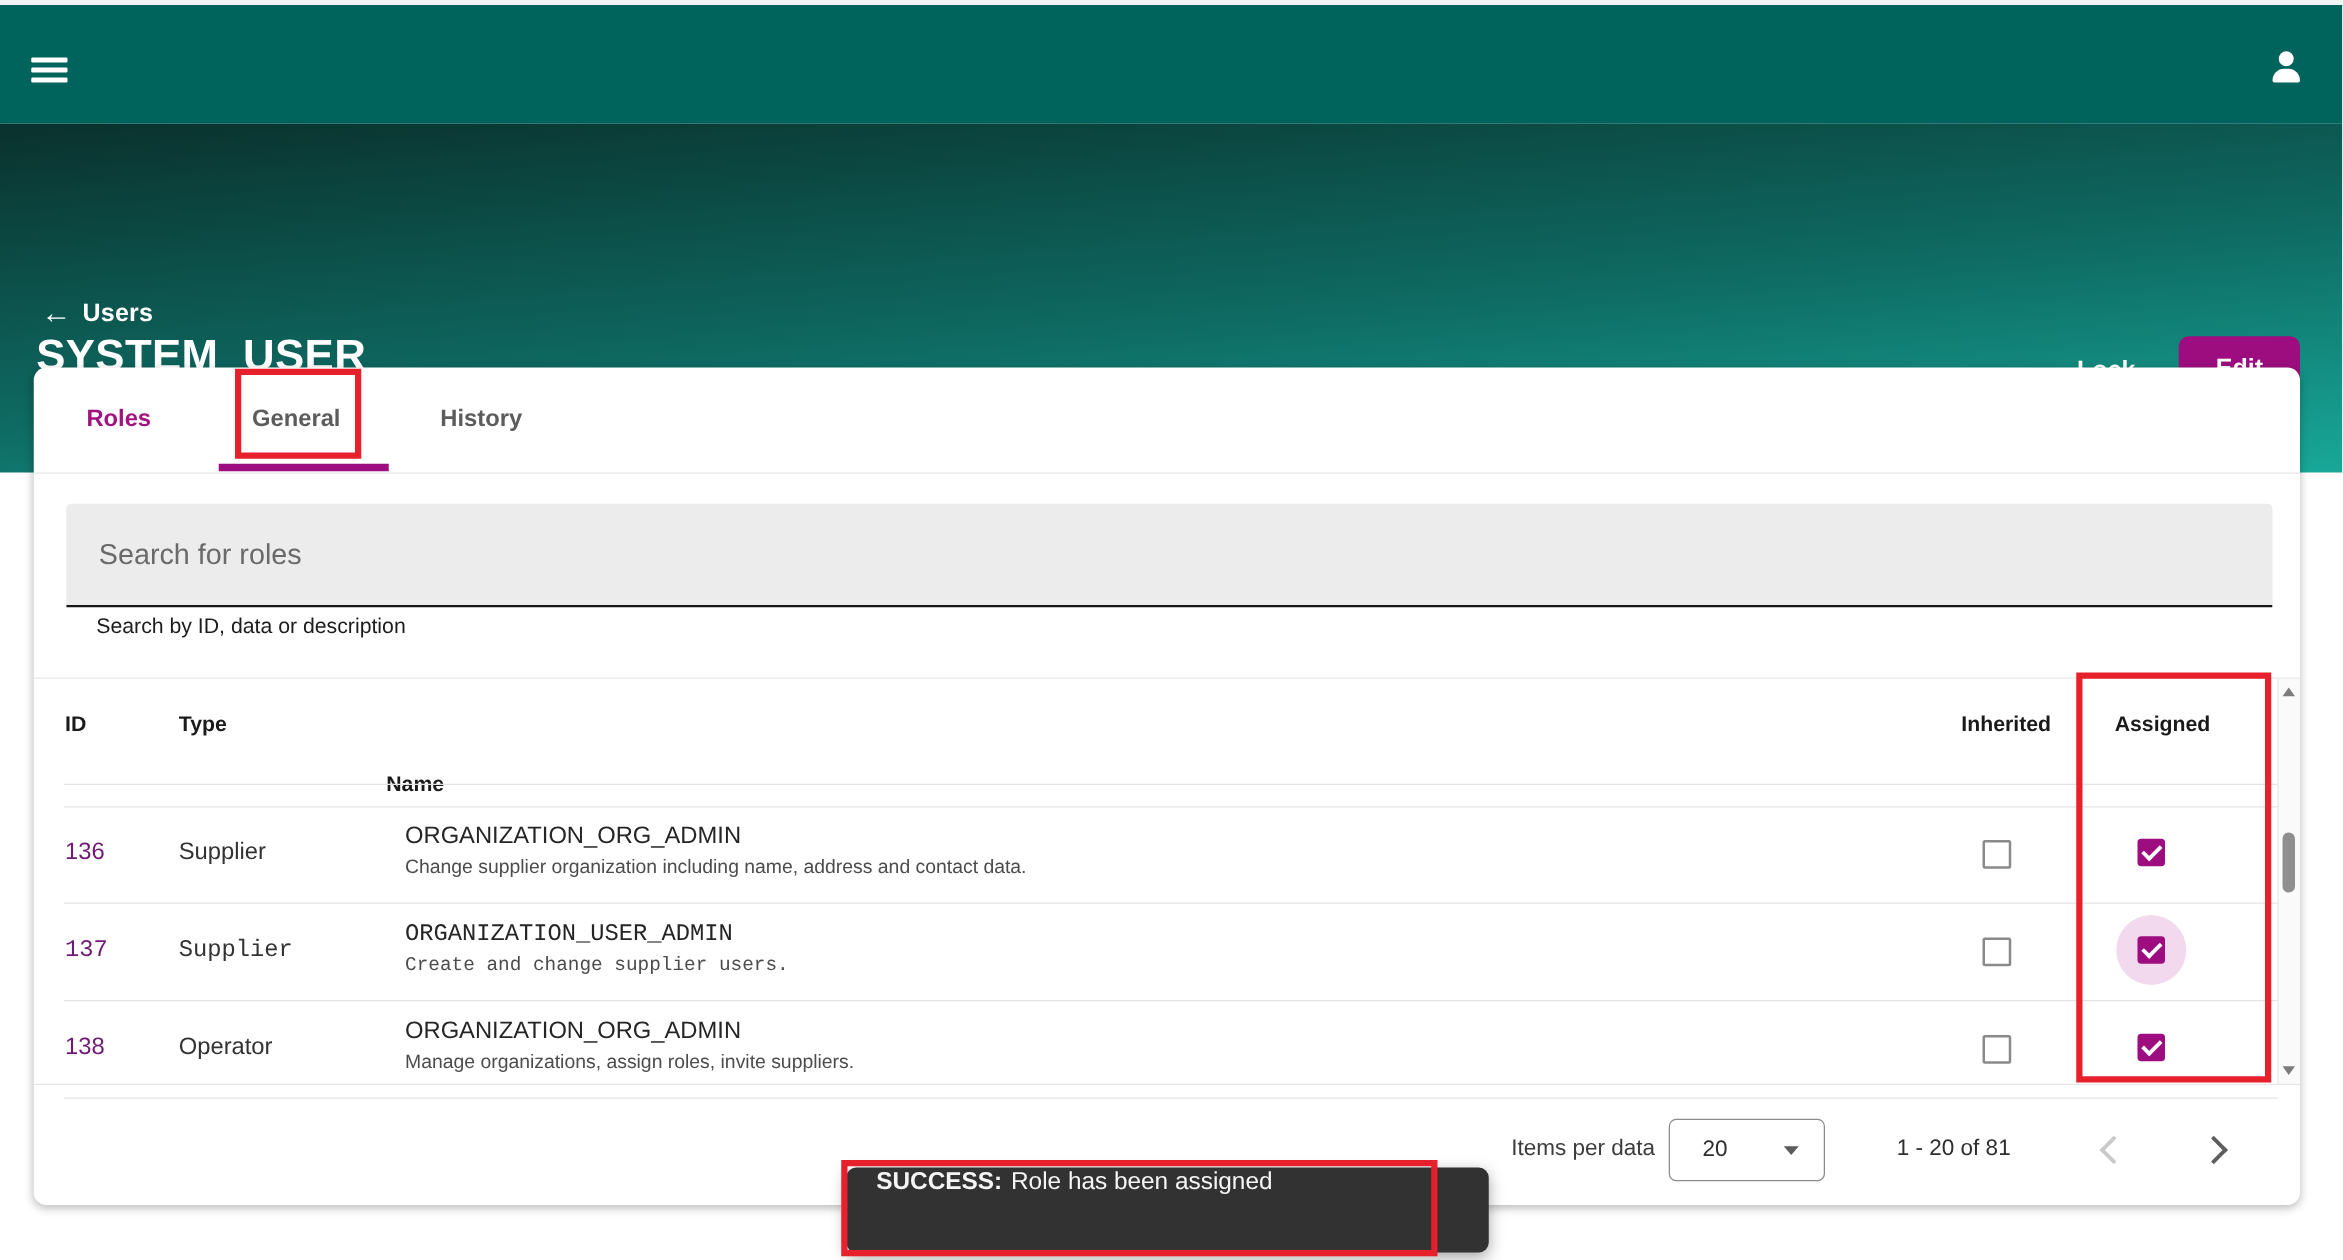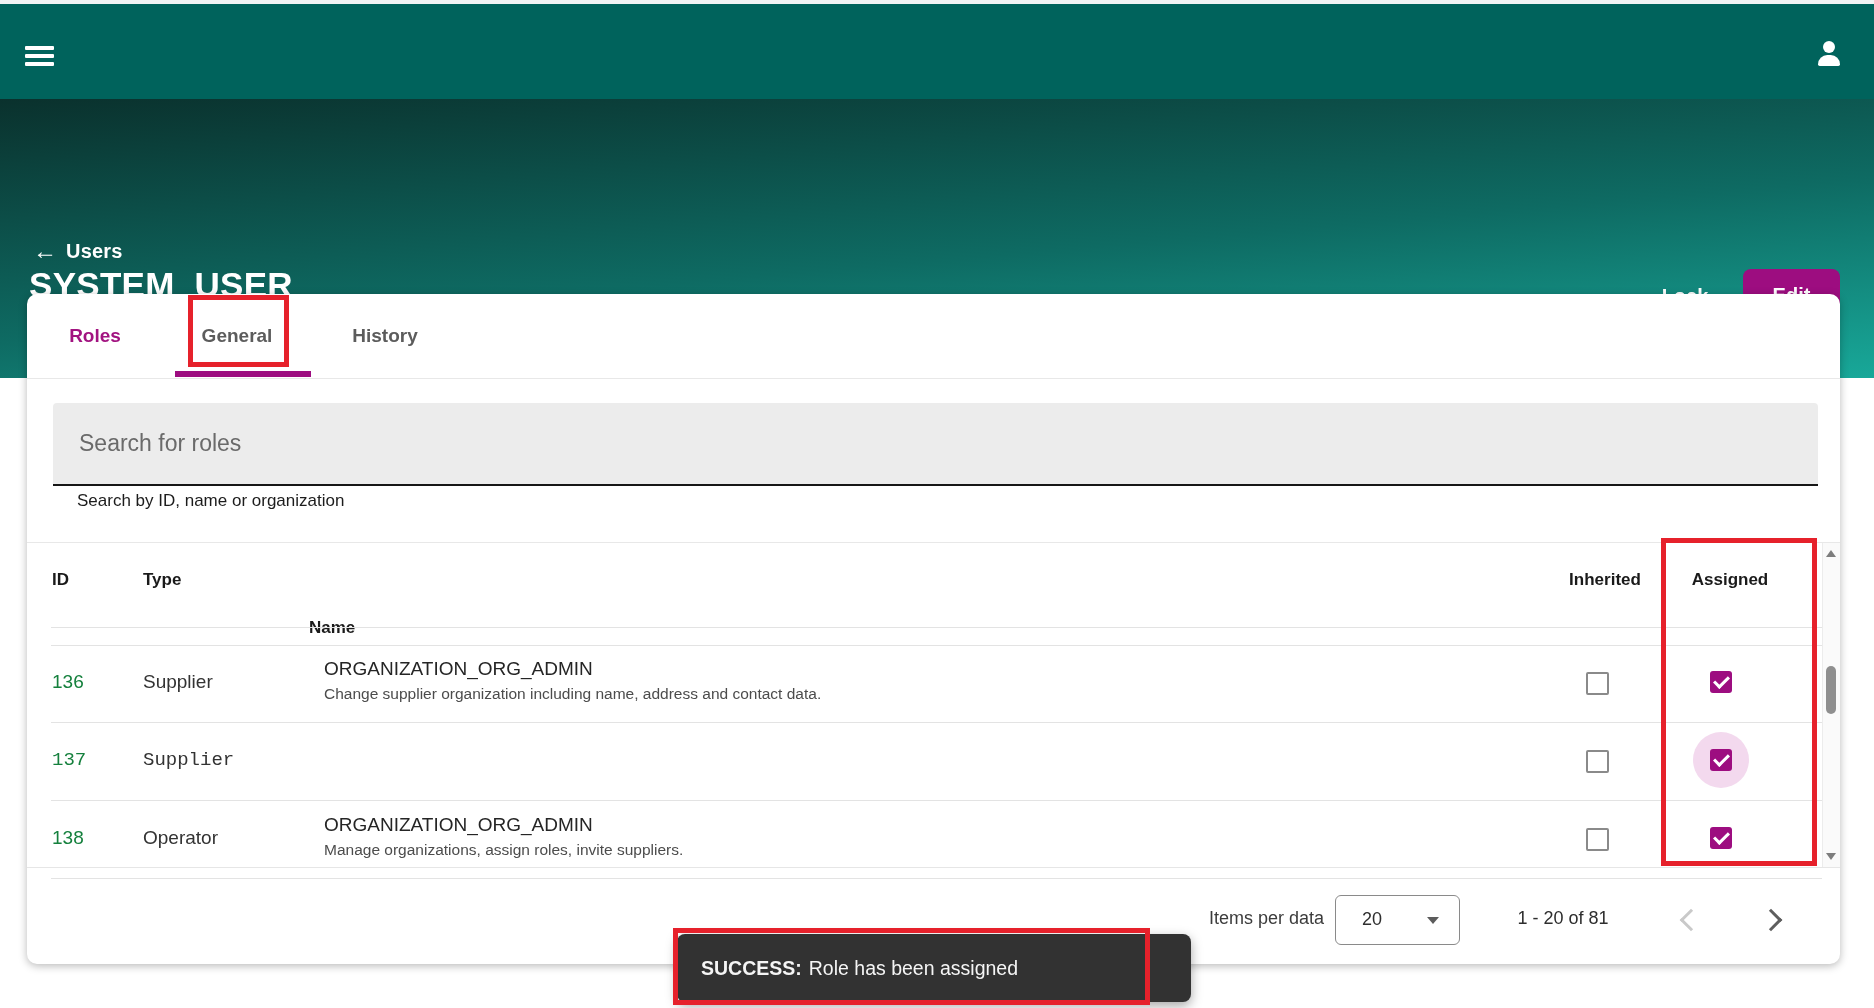--- a/index.html
+++ b/index.html
@@ -48,21 +48,21 @@
   .th.name{left:282px;margin-top:48px;}
   .th.inherited{left:1528px;width:100px;text-align:center;}
   .th.assigned{left:1653px;width:100px;text-align:center;}
   .head-sep{position:absolute;left:24px;top:333px;width:1771px;height:1px;background:#e3e3e3;}
   .partial-sep{position:absolute;left:24px;top:351px;width:1771px;height:1px;background:#e3e3e3;}
   .row{position:absolute;left:0;width:1795px;height:78px;}
   .row.r0{top:351px;}
   .row.r1{top:429px;font-family:Liberation Mono, monospace;}
   .row.r2{top:507px;}
   .row .rsep{position:absolute;left:24px;bottom:0;width:1771px;height:1px;background:#e3e3e3;}
-  .cell-id{position:absolute;left:25px;top:26px;font-size:19px;color:#15803d;}
+  .cell-id{position:absolute;left:25px;top:26px;font-size:19px;color:#701a75;}
   .cell-type{position:absolute;left:116px;top:26px;font-size:19px;color:#333333;}
   .cell-name{position:absolute;left:297px;top:13px;}
   .role-name{font-size:19px;color:#252525;margin-bottom:5px;}
   .role-desc{font-size:15.5px;color:#4c4c4c;}
   .cb-unchecked{position:absolute;left:1559px;top:27px;width:19px;height:19px;border:2.5px solid #8a8a8a;border-radius:2px;background:#ffffff;cursor:pointer;}
   .cb-checked{position:absolute;left:1683px;top:26px;width:22px;height:22px;border-radius:3px;background:#9d0d80;cursor:pointer;}
   .cb-checked .mark{position:absolute;left:4px;top:5px;width:12px;height:6px;border-left:3px solid #ffffff;border-bottom:3px solid #ffffff;transform:rotate(-45deg);}
   .ripple{position:absolute;left:1666px;top:9px;width:56px;height:56px;border-radius:50%;background:#f3d9ee;}
   
   .vscroll{position:absolute;left:1795px;top:249px;width:17px;height:324px;background:#fafafa;border-left:1px solid #ececec;}
@@ -73,21 +73,21 @@
   .pag-sep{position:absolute;left:0;top:573px;width:100%;height:1px;background:#e6e6e6;}
   .pag-label{position:absolute;left:1140px;top:614px;width:157px;text-align:right;font-size:18px;color:#3c3c3c;}
   .page-size{position:absolute;left:1308px;top:601px;width:125px;height:50px;border:1.5px solid #8a8a8a;border-radius:6px;box-sizing:border-box;cursor:pointer;background:#ffffff;}
   .page-size .val{position:absolute;left:26px;top:13px;font-size:18px;color:#2e2e2e;}
   .page-size .dd{position:absolute;right:20px;top:21px;width:0;height:0;border-left:6px solid transparent;border-right:6px solid transparent;border-top:7px solid #5c5c5c;}
   .pag-range{position:absolute;left:1461px;top:614px;width:150px;text-align:center;font-size:18px;color:#2e2e2e;}
   .chev{position:absolute;top:618px;width:13px;height:13px;border-top:3px solid;border-right:3px solid;cursor:pointer;}
   .chev.prev{left:1656px;transform:rotate(-135deg);color:#c9c9c9;border-color:#c9c9c9;}
   .chev.next{left:1736px;transform:rotate(45deg);color:#5e5e5e;border-color:#5e5e5e;}
   
-  .toast{position:absolute;left:677px;top:934px;width:514px;height:68px;border-radius:8px;background:#323232;box-shadow:0 4px 12px rgba(0,0,0,.35);z-index:5;display:flex;align-items:center;}
+  .toast{position:absolute;left:677px;top:934px;width:514px;height:68px;border-radius:8px;background:#323232;box-shadow:0 4px 12px rgba(0,0,0,.35);z-index:5;display:flex;}
   .toast .txt{margin-left:24px;font-size:19.5px;color:#f5f5f5;}
   .toast .pfx{font-weight:bold;margin-right:7px;}
   
   .anno{position:absolute;border:5px solid #e6212b;box-sizing:border-box;z-index:10;pointer-events:none;}
   .anno.roles{left:188px;top:295px;width:101px;height:72px;}
   .anno.assigned{left:1661px;top:538px;width:156px;height:328px;}
   .anno.toast-box{left:673px;top:928px;width:477px;height:77px;}
 </style>
 </head>
 <body>
@@ -125,21 +125,21 @@
       <div class="tab t1">Roles</div>
       <div class="tab t0">General</div>
       <div class="tab t2">History</div>
     </div>
     <div class="ink-bar"></div>
     <div class="tab-sep"></div>
 
     <div class="search-box">
       <input type="text" placeholder="Search for roles" style="">
     </div>
-    <div class="search-helper">Search by ID, name or organization</div>
+    <div class="search-helper">Search by ID, data or description</div>
 
     <div class="table-sep"></div>
 
     <div class="th id">ID</div>
     <div class="th type">Type</div>
     <div class="th name">Name</div>
     <div class="th inherited">Inherited</div>
     <div class="th assigned">Assigned</div>
     <div class="head-sep"></div>
     <div class="partial-sep"></div>
@@ -154,20 +154,24 @@
       <div class="cb-unchecked"></div>
       <div class="cb-checked">
           <span class="mark"></span>
         </div>
       <div class="rsep"></div>
     </div>
 
     <div class="row r1">
       <div class="cell-id">137</div>
       <div class="cell-type">Supplier</div>
+      <div class="cell-name">
+        <div class="role-name">ORGANIZATION_USER_ADMIN</div>
+        <div class="role-desc">Create and change supplier users.</div>
+      </div>
       <div class="cb-unchecked"></div>
       <div class="ripple"></div>
       <div class="cb-checked">
           <span class="mark"></span>
         </div>
       <div class="rsep"></div>
     </div>
 
     <div class="row r2">
       <div class="cell-id">138</div>

